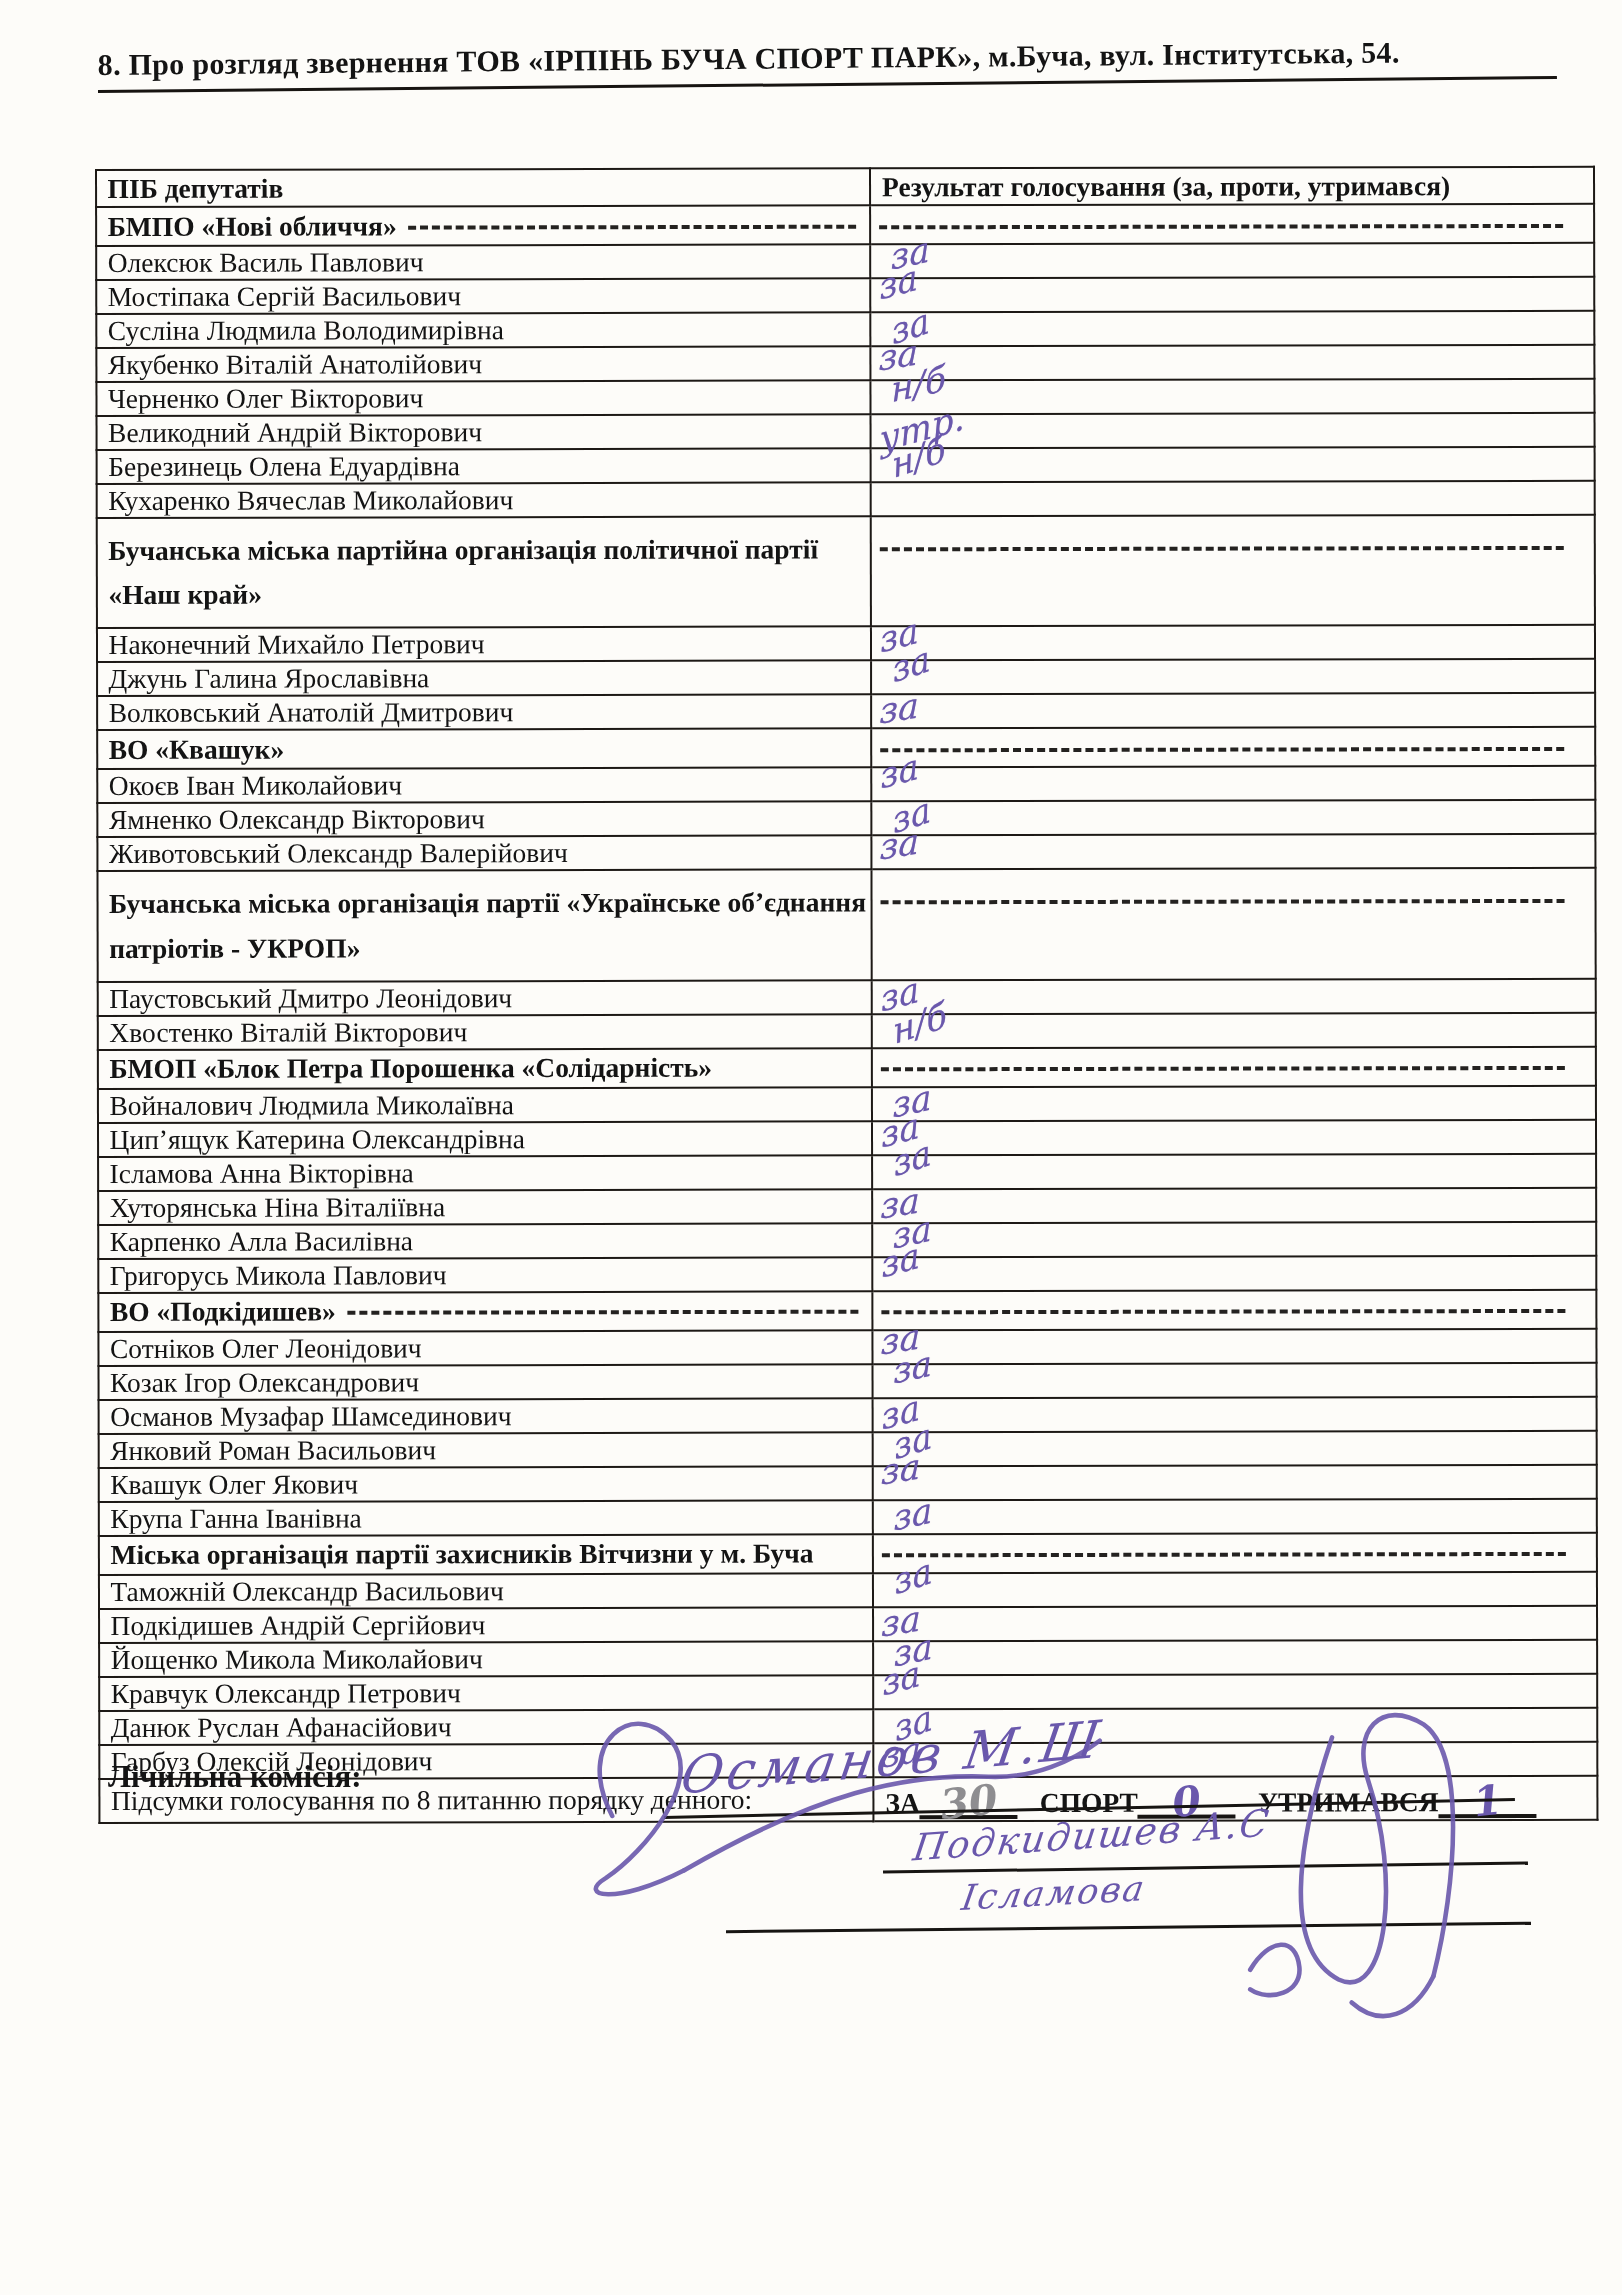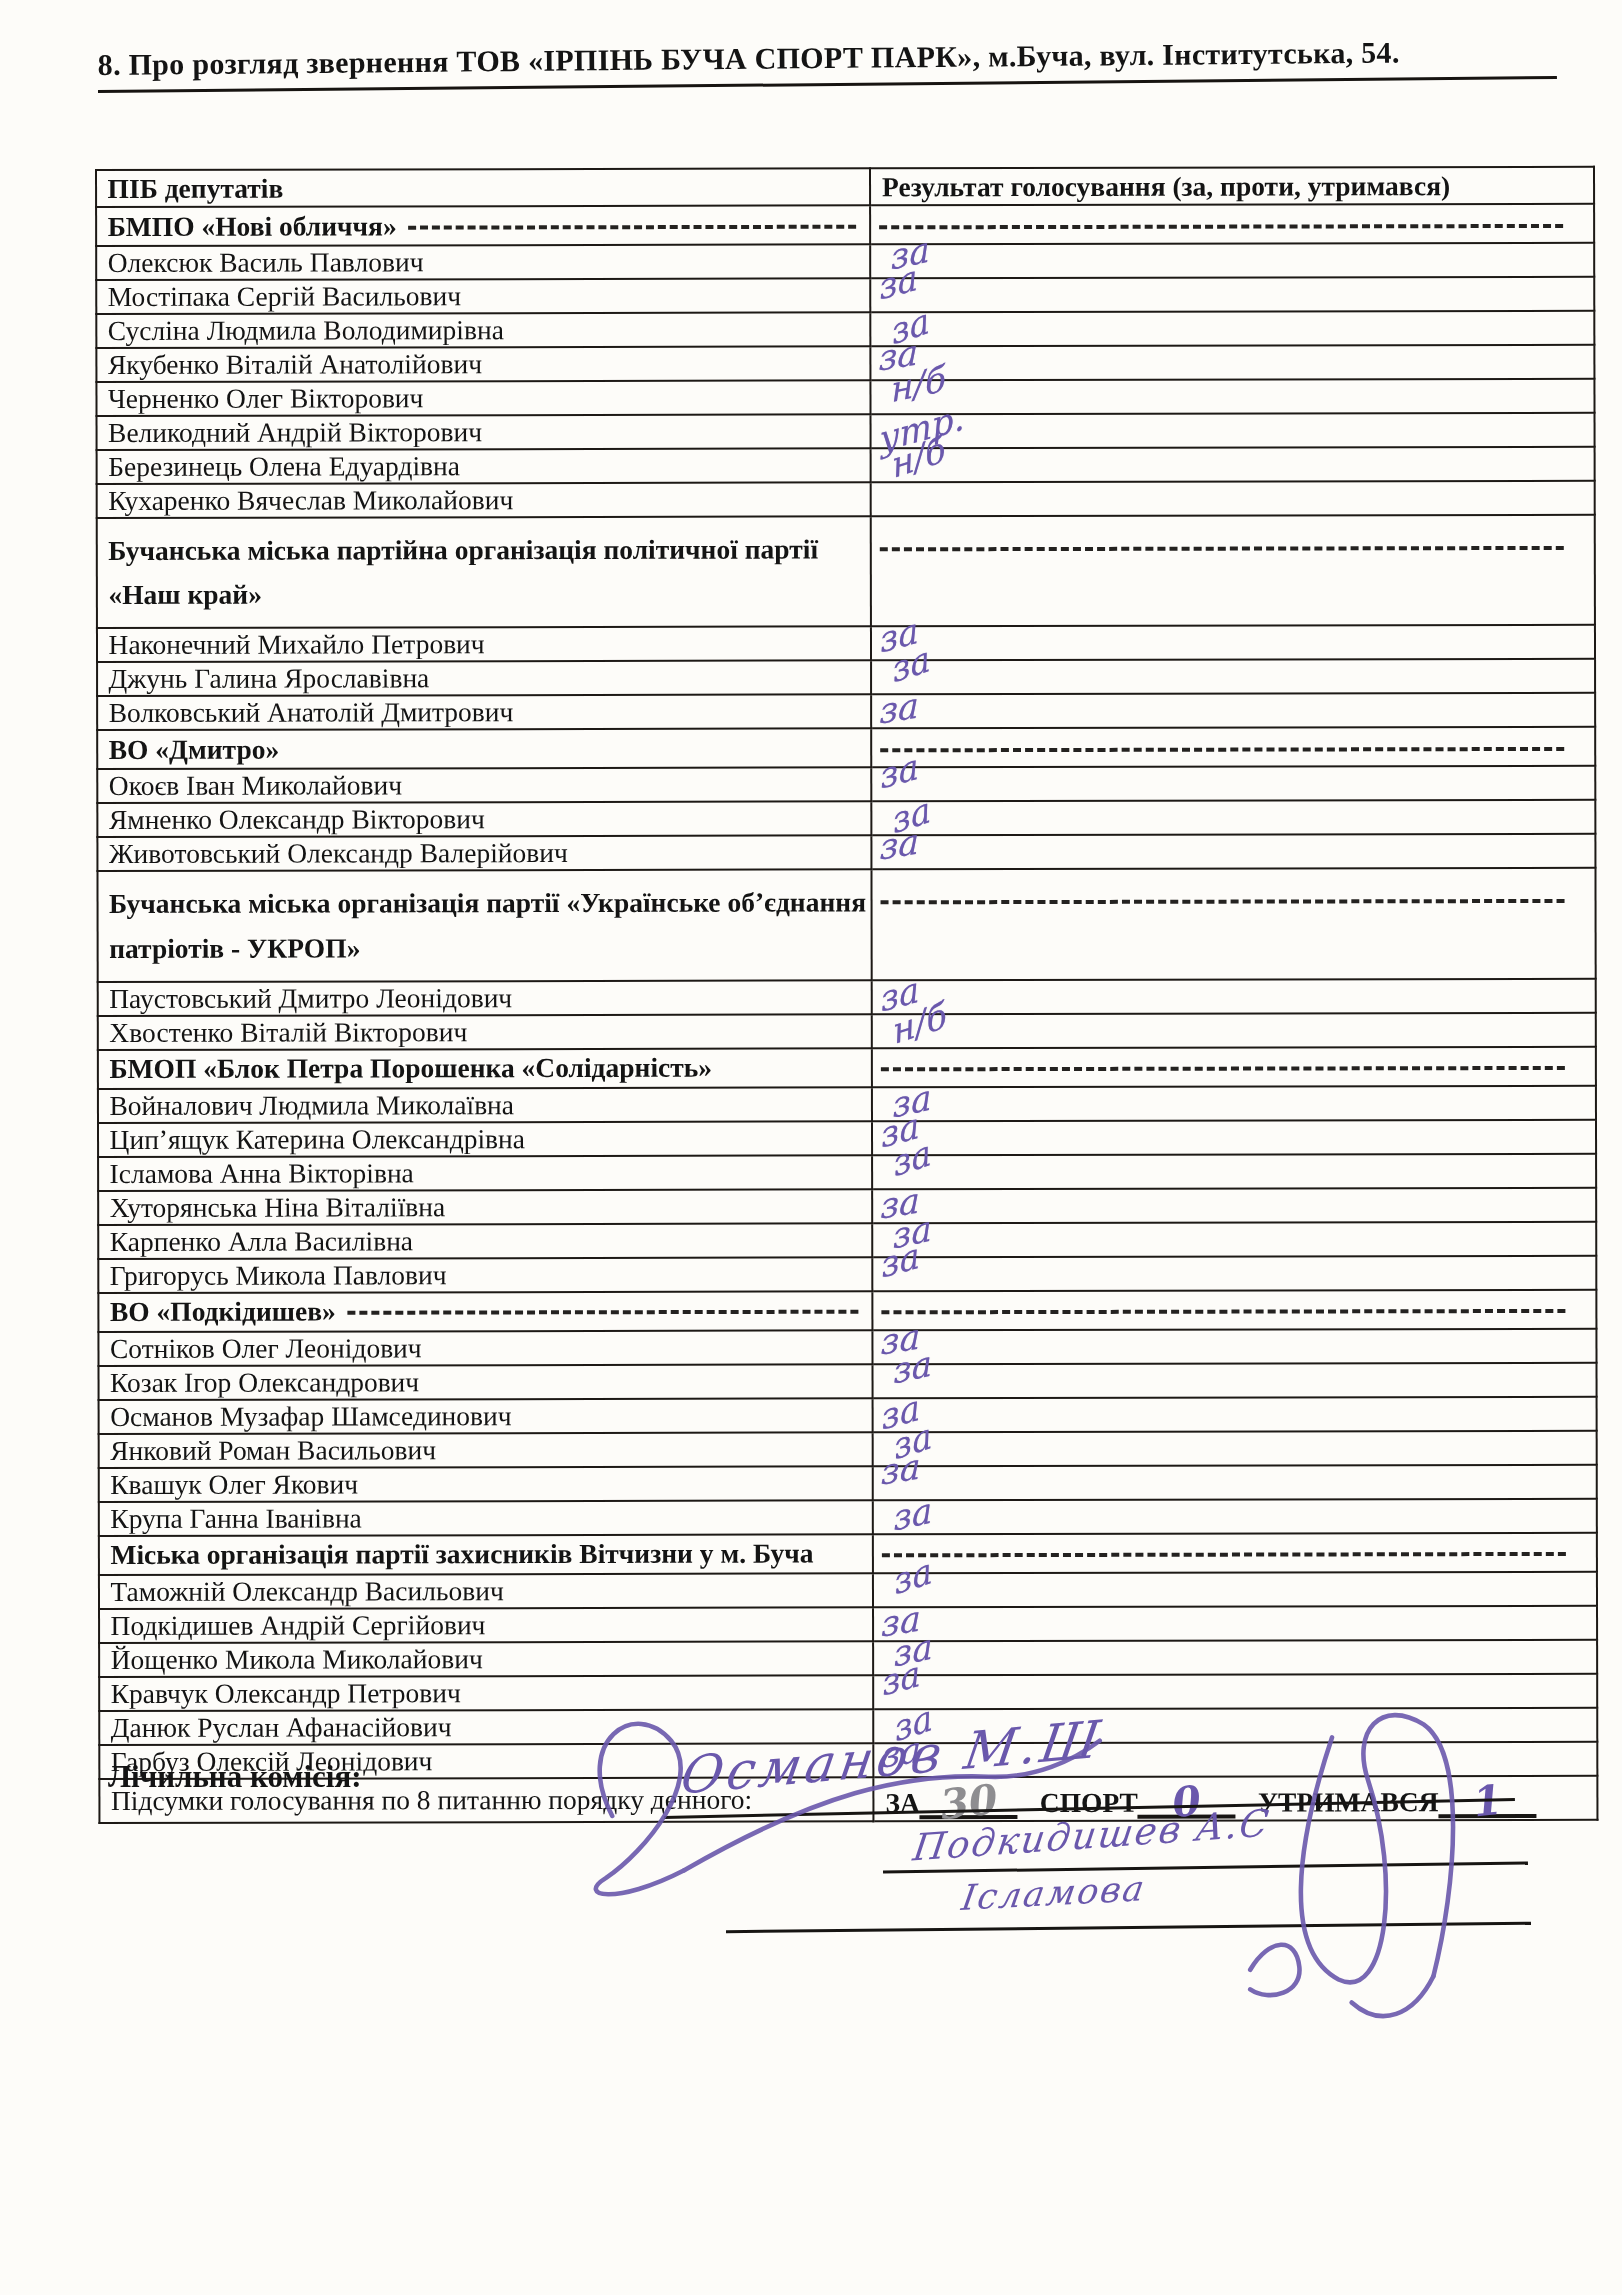--- a/index.html
+++ b/index.html
@@ -178,21 +178,21 @@
           </tr>
           <tr class="r-dep">
             <td class="name">Волковський Анатолій Дмитрович</td>
             <td class="vote">
               <span class="hand hand-mark" style="transform: rotate(-9deg) skewX(-10deg); top: -3.9px; left: 6.5px;">за</span>
             </td>
           </tr>
           <tr class="r-sec">
             <td class="name">
               <div class="nm-wrap">
-                <span class="nm">ВО «Дмитро»</span>
+                <span class="nm">ВО «Квашук»</span>
               </div>
             </td>
             <td class="vote">
               <span class="dash-line"></span>
             </td>
           </tr>
           <tr class="r-dep">
             <td class="name">Окоєв Іван Миколайович</td>
             <td class="vote">
               <span class="hand hand-mark" style="transform: rotate(-15deg) skewX(-10deg); top: -14.4px; left: 6.5px;">за</span>

